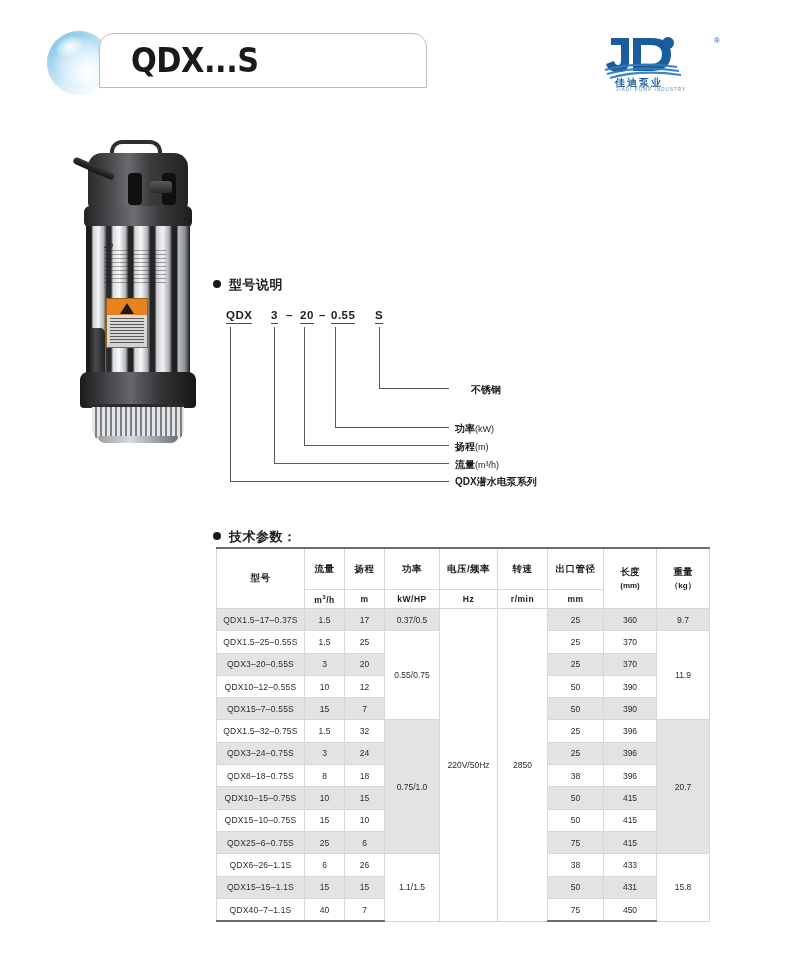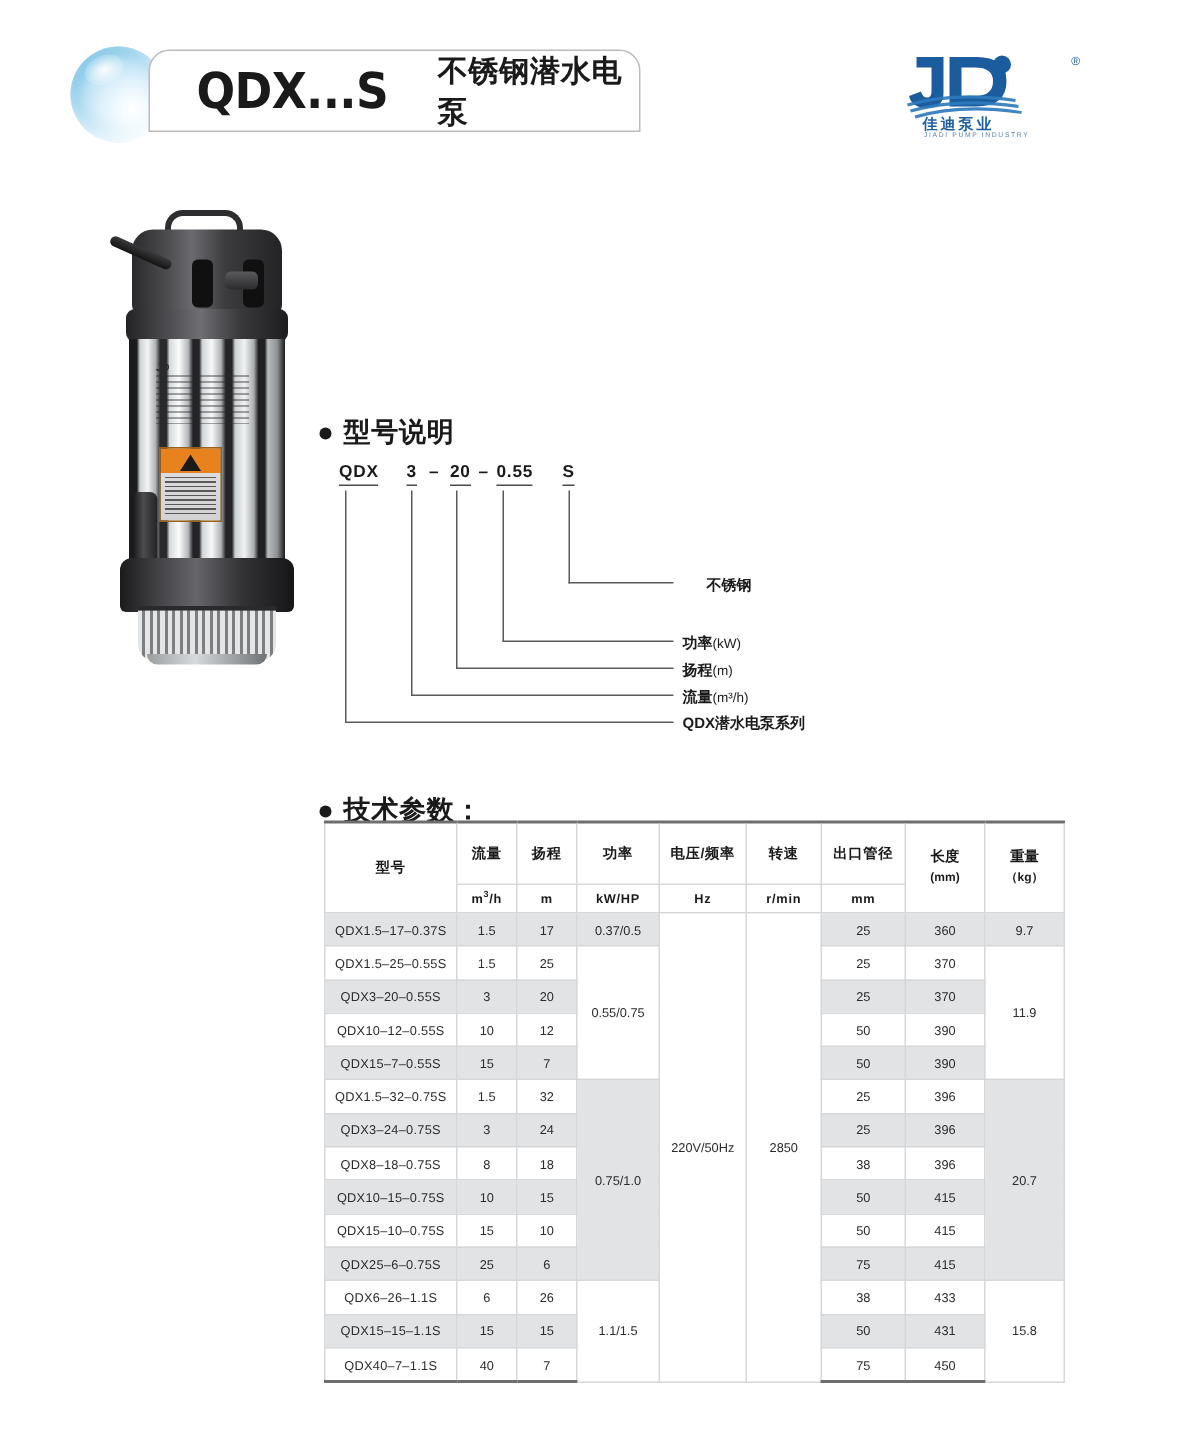--- a/index.html
+++ b/index.html
@@ -248,21 +248,21 @@
     position: absolute;
     left: 36px; top: 296px;
     width: 80px; height: 7px;
     background: linear-gradient(to right, #9a9ea1, #d7dadc 40%, #6e7275);
     border-radius: 0 0 8px 8px;
   }
 
   
   .section-head {
     position: absolute;
-    font-size: 18px;
+    font-size: 13px;
     font-weight: bold;
     color: #1a1a1a;
     letter-spacing: 0.5px;
     white-space: nowrap;
   }
   .section-head .dot {
     display: inline-block;
     width: 8px; height: 8px;
     border-radius: 50%;
     background: #1a1a1a;
@@ -362,21 +362,20 @@
   sup.sup { font-size: 6px; vertical-align: super; }
 </style>
 </head>
 <body>
 
 <div class="header">
   <div class="bubble"></div>
 
   <div class="title-banner">
     <span class="title-main">QDX...S</span>
-    <span class="title-sub">不锈钢潜水电泵</span>
   </div>
 
   <div class="logo">
     <svg width="140" height="44" viewBox="0 0 140 44">
       <g fill="#1a5c9e">
         <path d="M26 2 L44 2 L44 26 Q44 36 33 36 Q23 36 21 28 L29 25 Q30 29 33 29 Q36 29 36 25 L36 9 L26 9 Z"></path>
         <path d="M48 2 L66 2 Q86 2 86 18 Q86 35 66 35 L48 35 Z M56 9 L56 28 L65 28 Q77 28 77 18 Q77 9 65 9 Z"></path>
         <circle cx="83" cy="7" r="6" fill="#1a5c9e"></circle>
       </g>
       <g stroke="#2f7bbd" stroke-width="2.1" fill="none" opacity="0.92">

